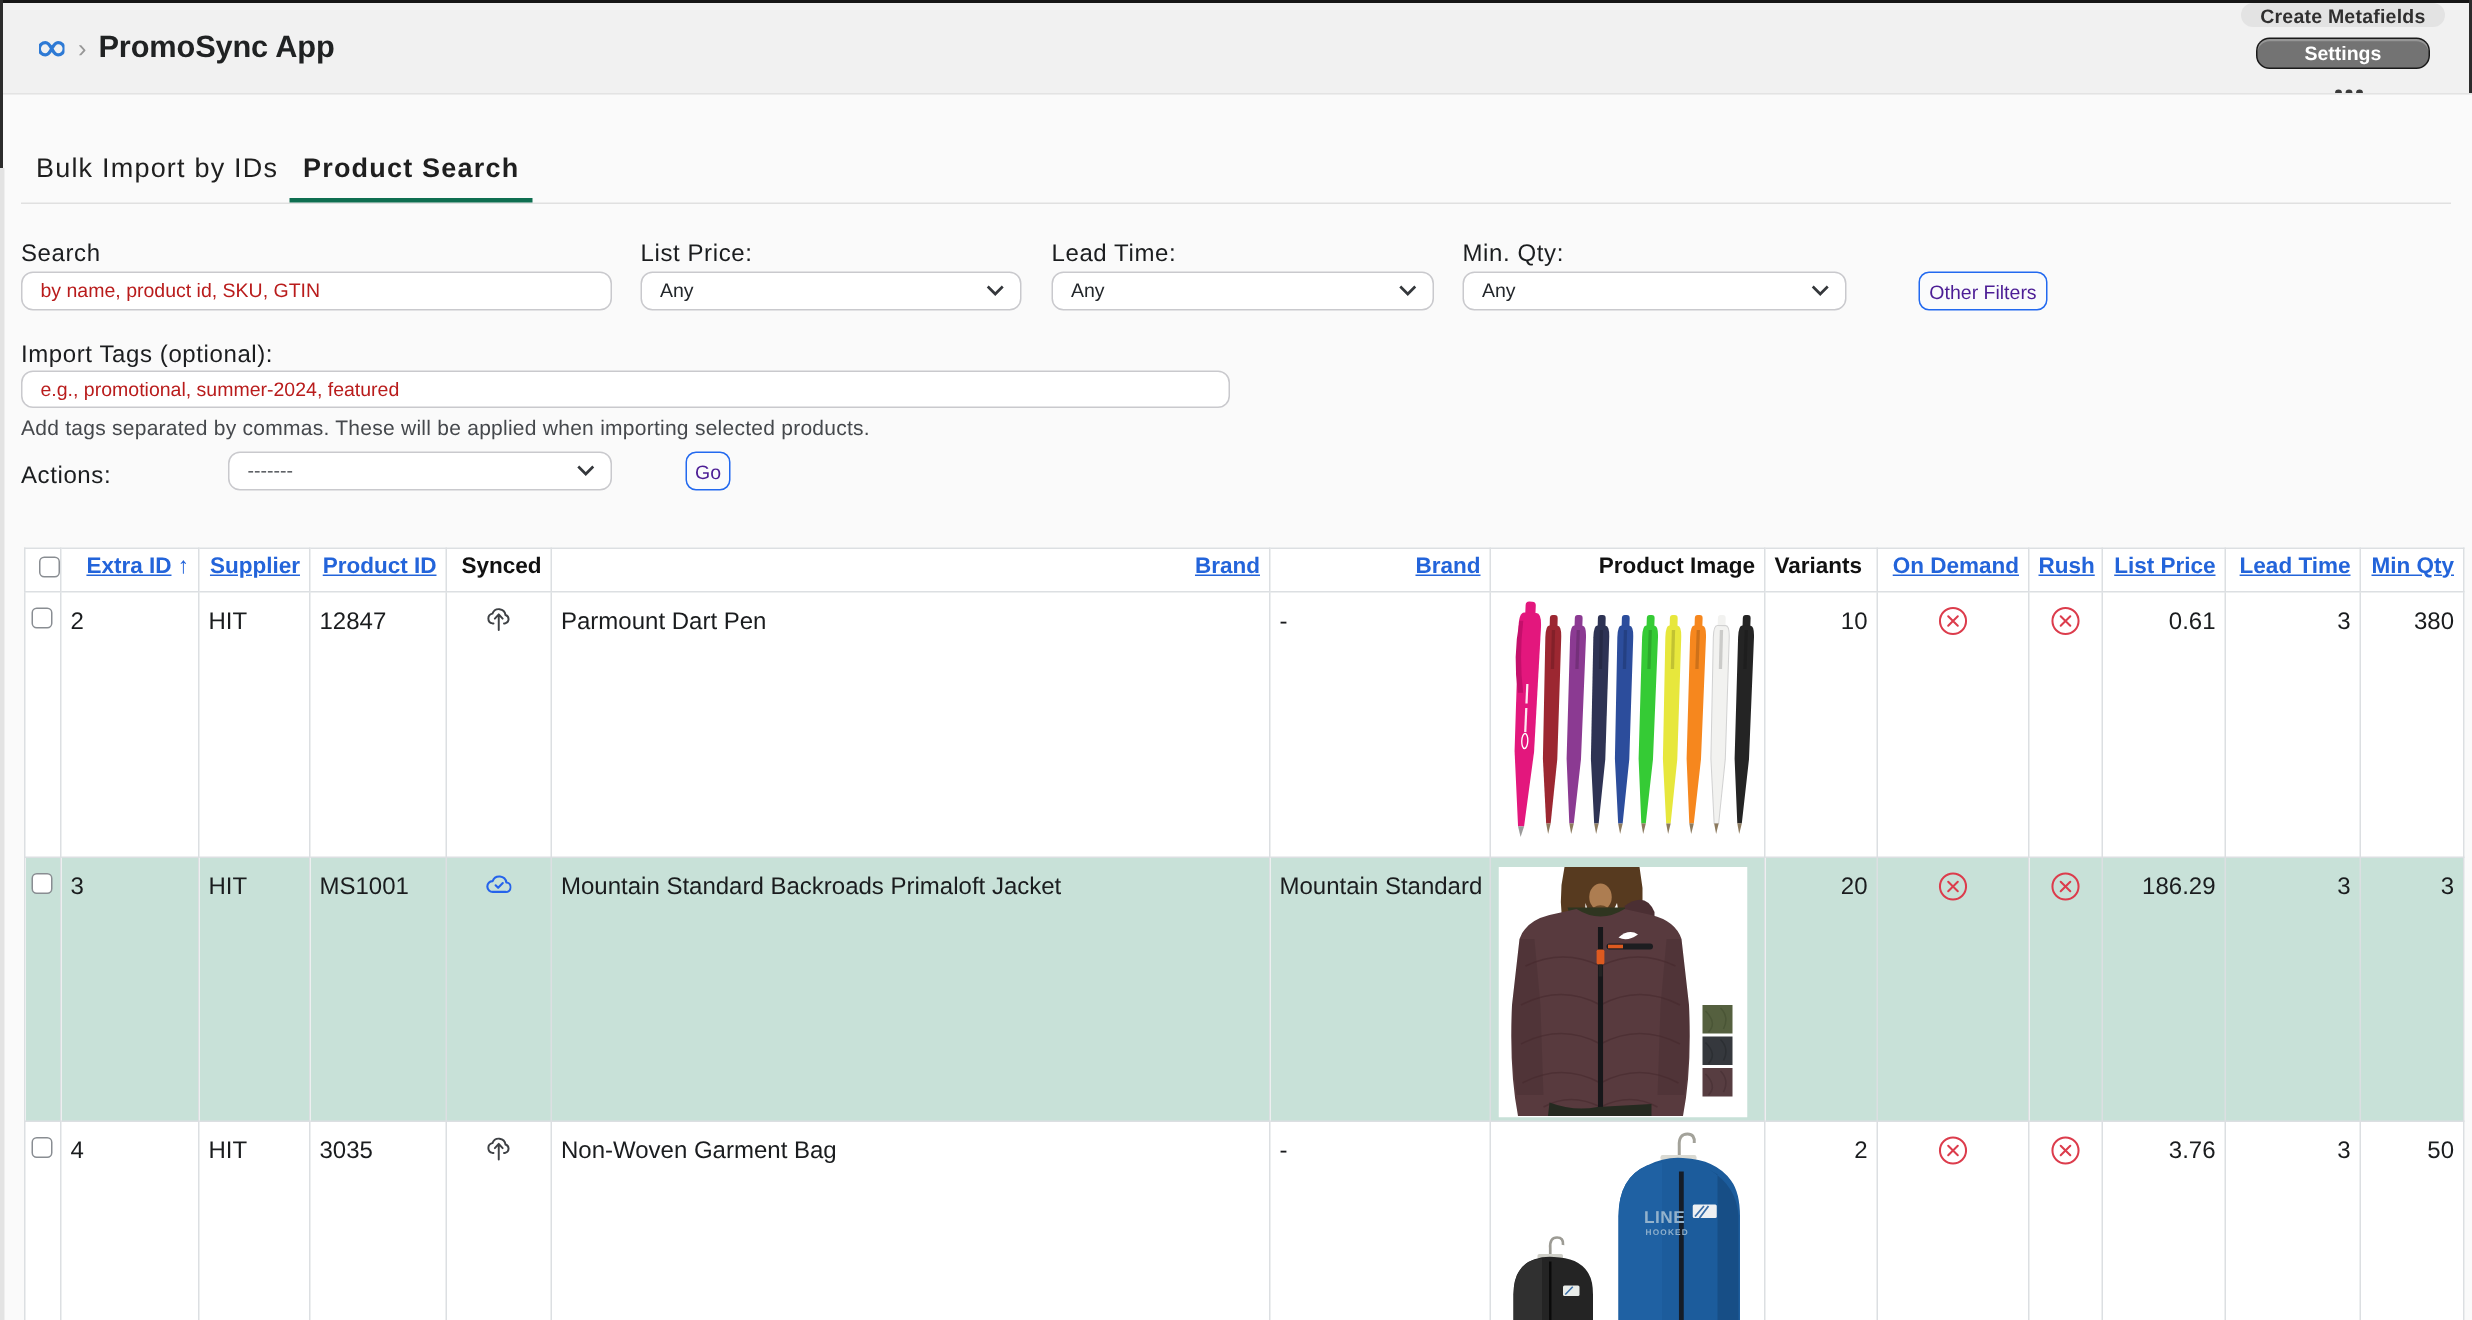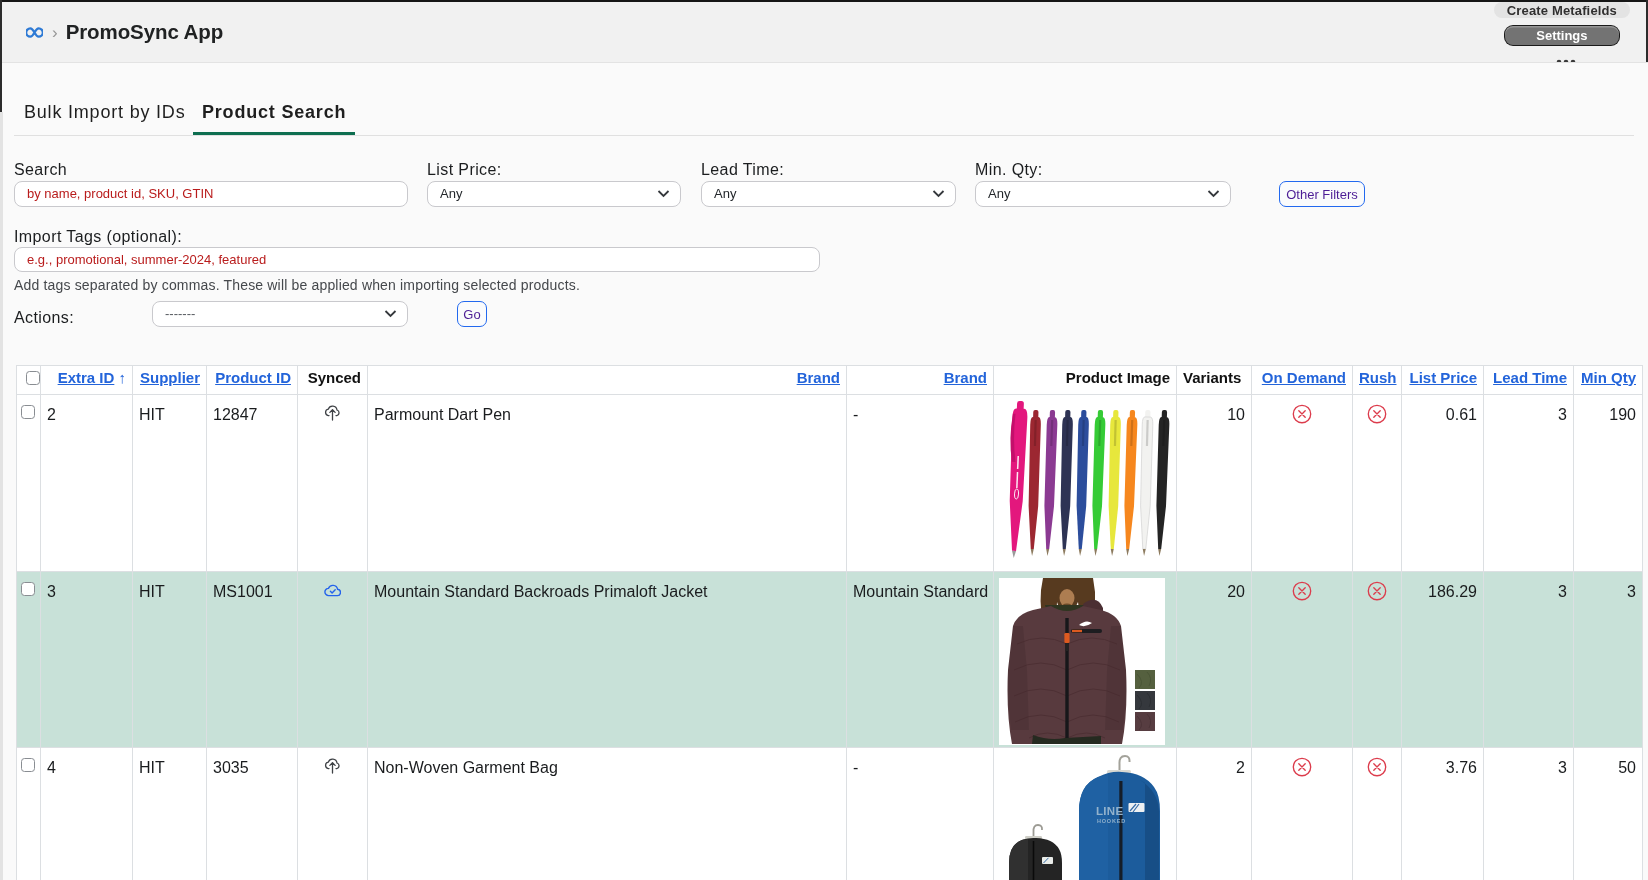--- a/index.html
+++ b/index.html
@@ -248,21 +248,21 @@
   <td class="ctr"><svg width="22" height="22" viewBox="0 0 22 22" style="margin-top:-3px;">
             <circle cx="11" cy="11" r="8.7" fill="none" stroke="#dc3c4c" stroke-width="1.35"></circle>
             <path d="M7.8 7.8 L14.2 14.2 M14.2 7.8 L7.8 14.2" stroke="#dc3c4c" stroke-width="1.35" stroke-linecap="round"></path>
           </svg></td>
   <td class="ctr"><svg width="22" height="22" viewBox="0 0 22 22" style="margin-top:-3px;">
             <circle cx="11" cy="11" r="8.7" fill="none" stroke="#dc3c4c" stroke-width="1.35"></circle>
             <path d="M7.8 7.8 L14.2 14.2 M14.2 7.8 L7.8 14.2" stroke="#dc3c4c" stroke-width="1.35" stroke-linecap="round"></path>
           </svg></td>
   <td class="num">0.61</td>
   <td class="num">3</td>
-  <td class="num">190</td>
+  <td class="num">380</td>
 </tr>
 <tr class="r2">
   <td class="cbc"><span class="cb"></span></td>
   <td>3</td>
   <td>HIT</td>
   <td>MS1001</td>
   <td class="ctr"><svg width="17" height="14" viewBox="0 0 17 14" style="margin-top:-1px;">
             <path d="M4.6 12.6 A3.6 3.6 0 0 1 4.4 5.4 A4.8 4.8 0 0 1 13.6 6.3 A3.1 3.1 0 0 1 13 12.6 Z" fill="none" stroke="#2563eb" stroke-width="1.4" stroke-linejoin="round"></path>
             <path d="M6.4 8.2 L8.1 9.9 L11.2 6.7" fill="none" stroke="#2563eb" stroke-width="1.4" stroke-linecap="round" stroke-linejoin="round"></path>
           </svg></td>

